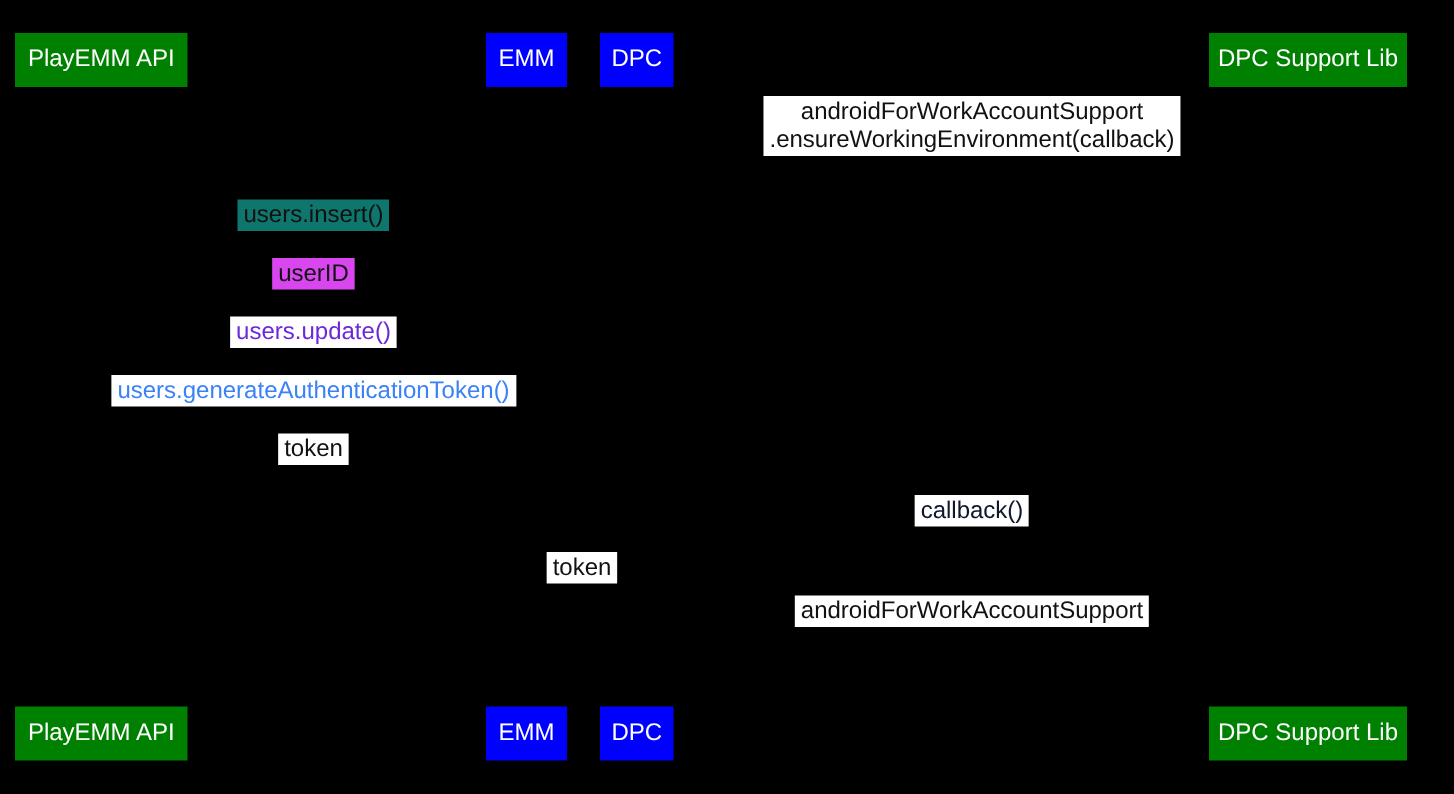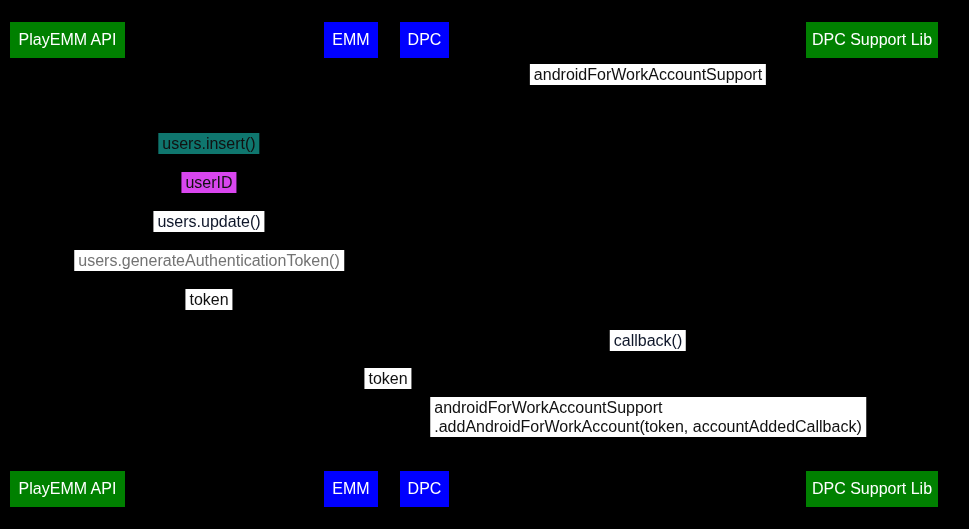--- a/index.html
+++ b/index.html
@@ -18,21 +18,21 @@
     height: 36px;
     display: flex;
     align-items: center;
     justify-content: center;
     font-size: 16px;
     white-space: nowrap;
   }
   .msg {
     position: absolute;
     transform: translateX(-50%);
-    text-align: left;
+    text-align: center;
     font-size: 16px;
     line-height: 19px;
     padding: 1px 4px;
     white-space: nowrap;
   }
   .msg span { display: block; }
 </style>
 </head>
 <body>
 
@@ -56,39 +56,39 @@
       <span>DPC</span>
     </div>
     <div class="actor" style="left: 806px; width: 132px; top: 22px; height: 36px; background: rgb(0, 128, 0); color: rgb(255, 255, 255);">
       <span>DPC Support Lib</span>
     </div>
     <div class="actor" style="left: 806px; width: 132px; top: 471px; height: 36px; background: rgb(0, 128, 0); color: rgb(255, 255, 255);">
       <span>DPC Support Lib</span>
     </div>
     <div class="msg" style="left: 648px; top: 64px; background: rgb(255, 255, 255); color: rgb(17, 17, 17);">
       <span>androidForWorkAccountSupport</span>
+      <span>.ensureWorkingEnvironment(callback)</span>
     </div>
     <div class="msg" style="left: 209px; top: 133px; background: #0f766e; color: rgb(17, 17, 17);">
       <span>users.insert()</span>
     </div>
     <div class="msg" style="left: 209px; top: 172px; background: #d946ef; color: rgb(17, 17, 17);">
       <span>userID</span>
     </div>
-    <div class="msg" style="left: 209px; top: 211px; background: rgb(255, 255, 255); color: #0f172a;">
+    <div class="msg" style="left: 209px; top: 211px; background: rgb(255, 255, 255); color: #6d28d9;">
       <span>users.update()</span>
     </div>
-    <div class="msg" style="left: 209px; top: 250px; background: rgb(255, 255, 255); color: #737373;">
+    <div class="msg" style="left: 209px; top: 250px; background: rgb(255, 255, 255); color: #3b82f6;">
       <span>users.generateAuthenticationToken()</span>
     </div>
     <div class="msg" style="left: 209px; top: 289px; background: rgb(255, 255, 255); color: rgb(17, 17, 17);">
       <span>token</span>
     </div>
     <div class="msg" style="left: 648px; top: 330px; background: rgb(255, 255, 255); color: #0f172a;">
       <span>callback()</span>
     </div>
     <div class="msg" style="left: 388px; top: 368px; background: rgb(255, 255, 255); color: rgb(17, 17, 17);">
       <span>token</span>
     </div>
     <div class="msg" style="left: 648px; top: 397px; background: rgb(255, 255, 255); color: rgb(17, 17, 17);">
       <span>androidForWorkAccountSupport</span>
-      <span>.addAndroidForWorkAccount(token, accountAddedCallback)</span>
     </div>
   </div>
 
 </body></html>

